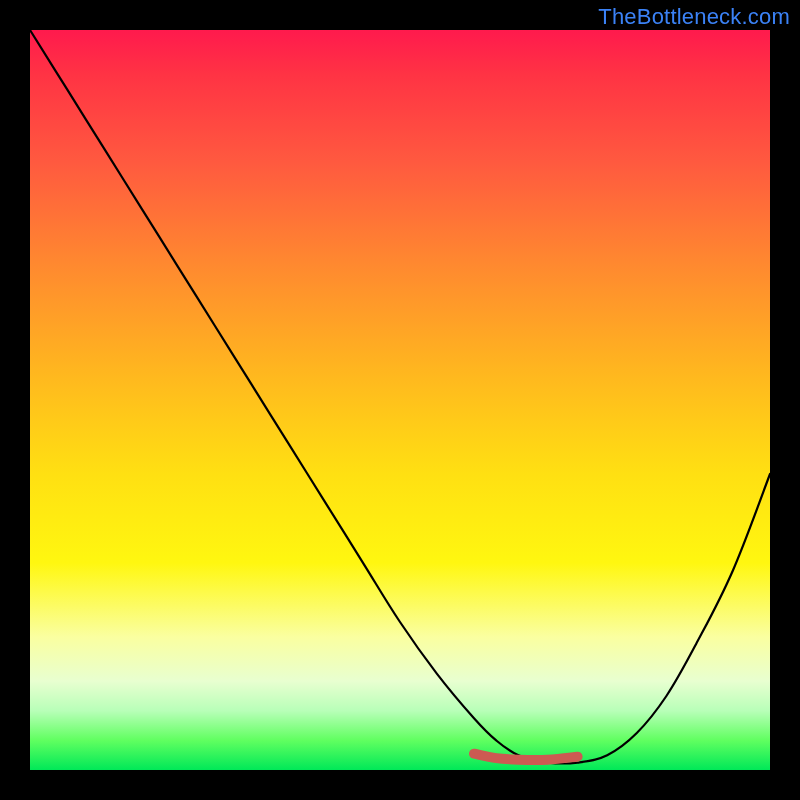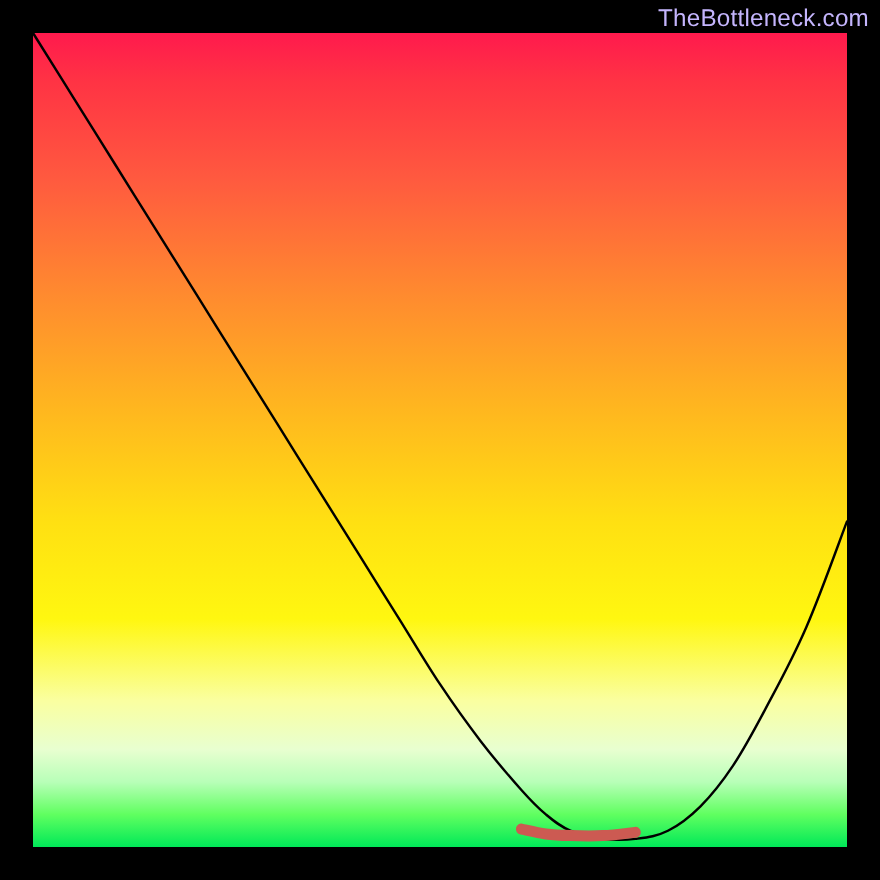--- a/index.html
+++ b/index.html
@@ -59,21 +59,21 @@
     fill: none;
     stroke: #cc5a52;
     stroke-width: 10;
     stroke-linecap: round;
     stroke-linejoin: round;
   }
   .watermark {
     position: absolute;
     top: 4px;
     right: 10px;
-    color: #c4b5fd;
+    color: #3b82f6;
     font-size: 22px;
     font-weight: 500;
     letter-spacing: 0.2px;
     user-select: none;
     text-align: center;
   }
 </style>
 </head>
 <body>
 

